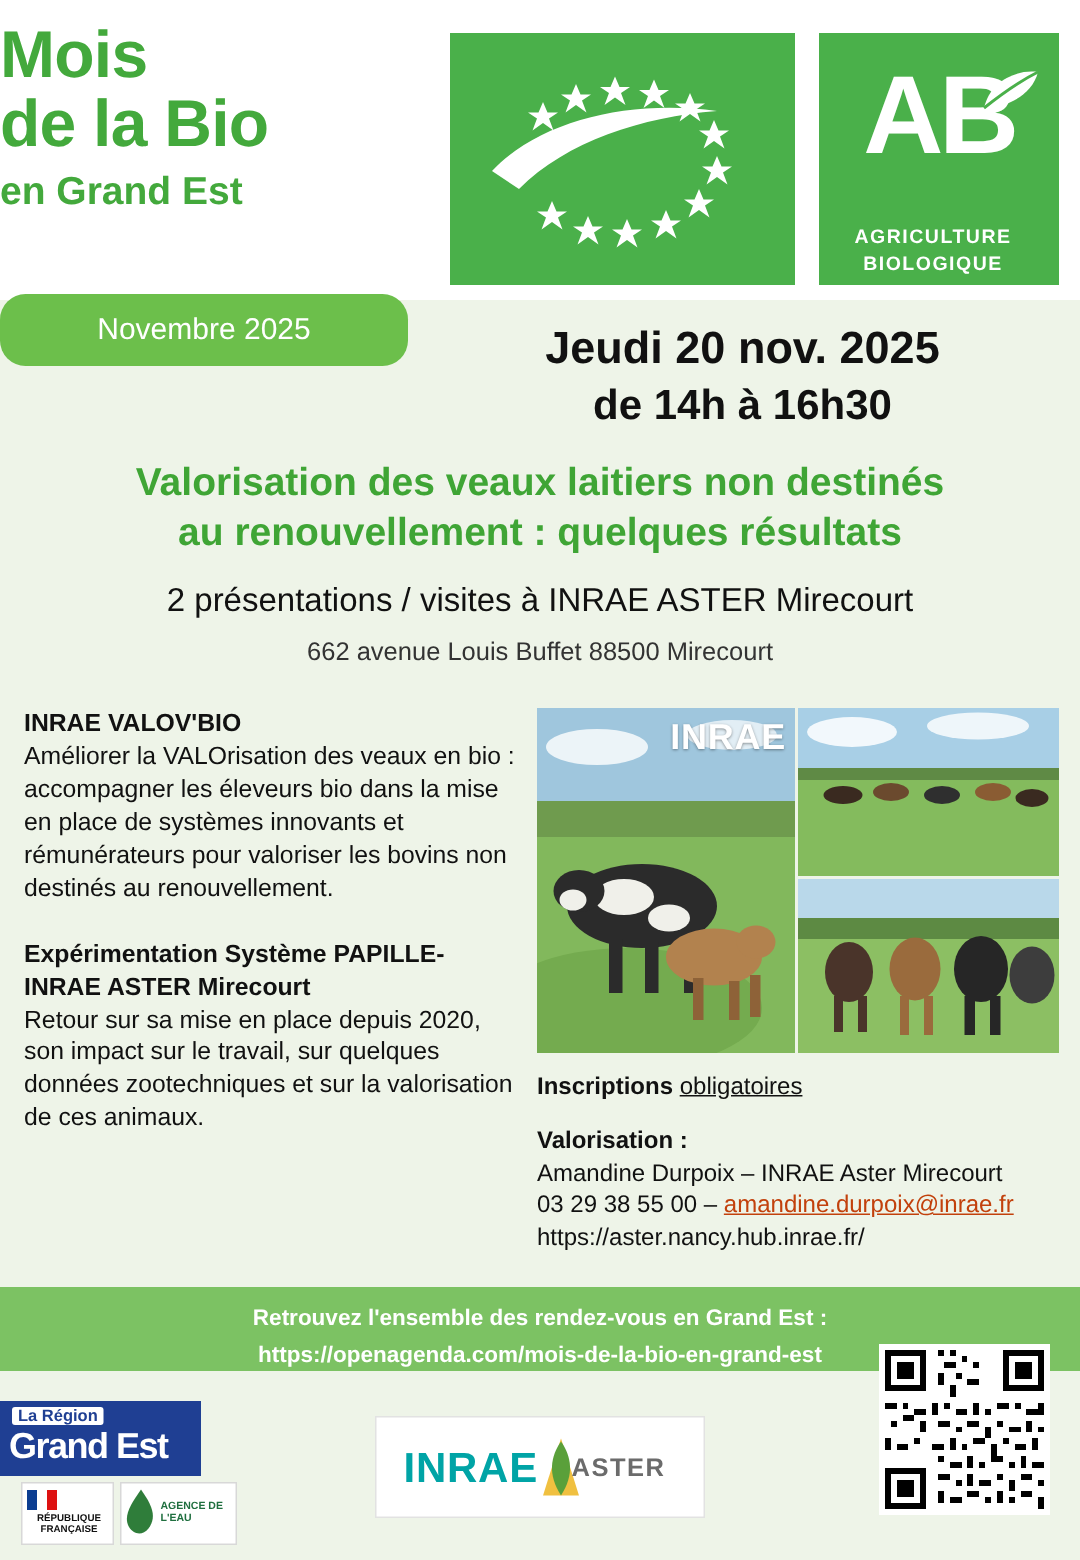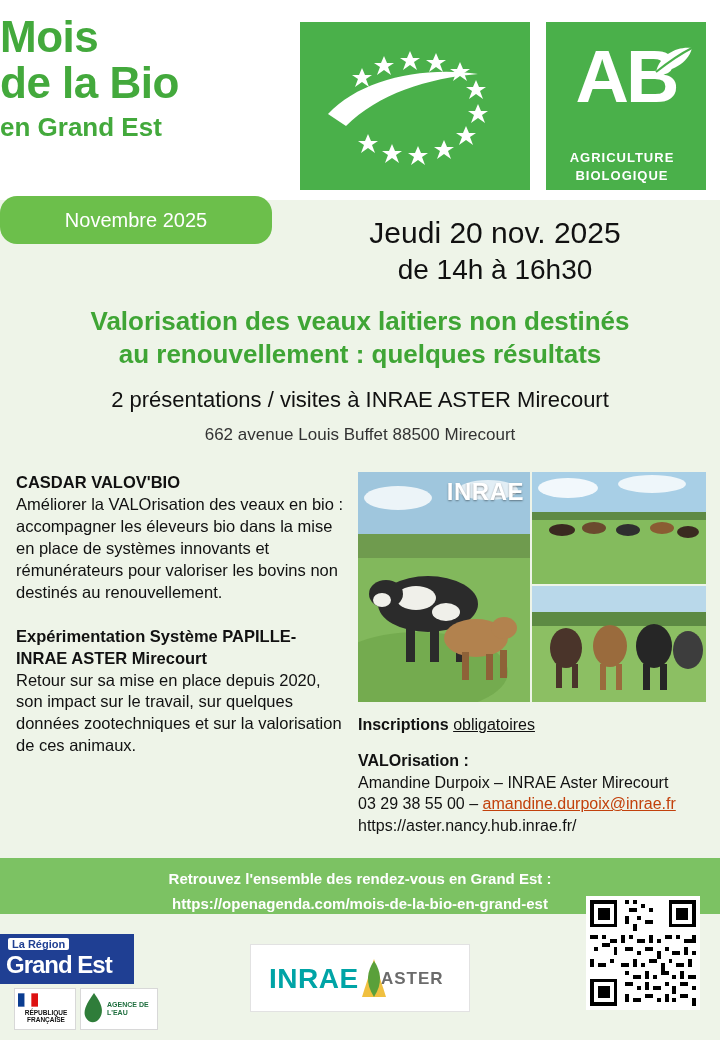--- a/index.html
+++ b/index.html
@@ -60,21 +60,21 @@
   }
   .ab-logo .ab-sub1 { top:128px; }
   .ab-logo .ab-sub2 { top:146px; }
   .ab-leaf {
     position:absolute; left:108px; top:24px; width:40px; height:28px;
   }
   
   .content { position:absolute; left:0; top:200px; width:720px; }
   .eventdate {
     margin-top:14px; text-align:center; color:#111111;
-    font-size:30px; font-weight:normal; line-height:1.25;
+    font-size:30px; font-weight:bold; line-height:1.25;
     padding-left:270px;
   }
   .eventdate .l2 { font-size:28px; }
   .title {
     margin-top:18px; text-align:center; color:#3fa535;
     font-size:26px; font-weight:bold; line-height:1.3; padding:0 16px;
   }
   .subtitle {
     margin-top:14px; text-align:center; color:#111111;
     font-size:22px; line-height:1.3; padding:0 20px;
@@ -232,21 +232,21 @@
     </div>
 
     <div class="subtitle">2 présentations / visites à INRAE ASTER Mirecourt</div>
     <div class="address">662 avenue Louis Buffet 88500 Mirecourt</div>
   </div>
 
   <div class="cols">
 
     <div class="leftcol">
       <div class="block1">
-        <p class="h">CASDAR VALOV'BIO</p>
+        <p class="h">INRAE VALOV'BIO</p>
         <p>Améliorer la VALOrisation des veaux en bio : accompagner les éleveurs bio dans la mise en place de systèmes innovants et rémunérateurs pour valoriser les bovins non destinés au renouvellement.</p>
       </div>
       <div class="block2">
         <p class="h">Expérimentation Système PAPILLE-</p>
         <p class="h">INRAE ASTER Mirecourt</p>
         <p>Retour sur sa mise en place depuis 2020, son impact sur le travail, sur quelques données zootechniques et sur la valorisation de ces animaux.</p>
       </div>
     </div>
 
     <div class="rightcol">
@@ -314,21 +314,21 @@
             </g>
           </svg>
         </div>
       </div>
 
       <div class="insc">
         <b>Inscriptions </b><u>obligatoires</u>
       </div>
 
       <div class="infos">
-        <div class="lbl">VALOrisation :</div>
+        <div class="lbl">Valorisation :</div>
         <div>Amandine Durpoix – INRAE Aster Mirecourt</div>
         <div><span>03 29 38 55 00 – </span><span class="mail">amandine.durpoix@inrae.fr</span></div>
         <div class="site">https://aster.nancy.hub.inrae.fr/</div>
       </div>
 
     </div>
   </div>
 
   <div class="greenband">
     <div class="g1">Retrouvez l'ensemble des rendez-vous en Grand Est :</div>

